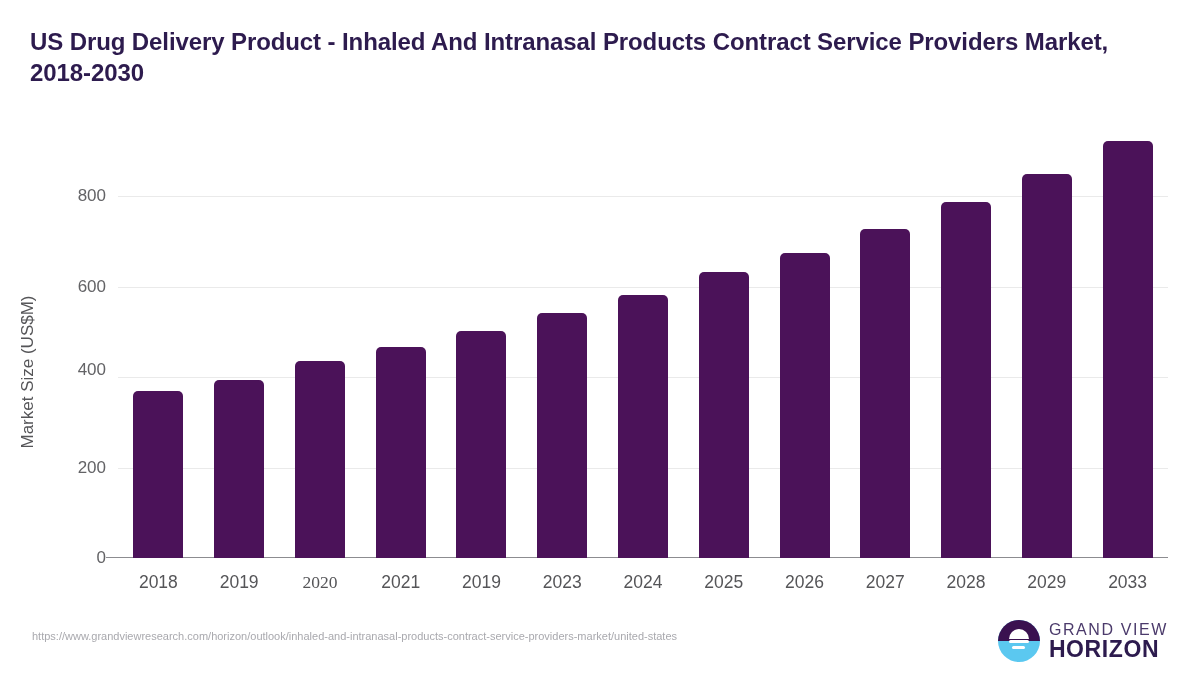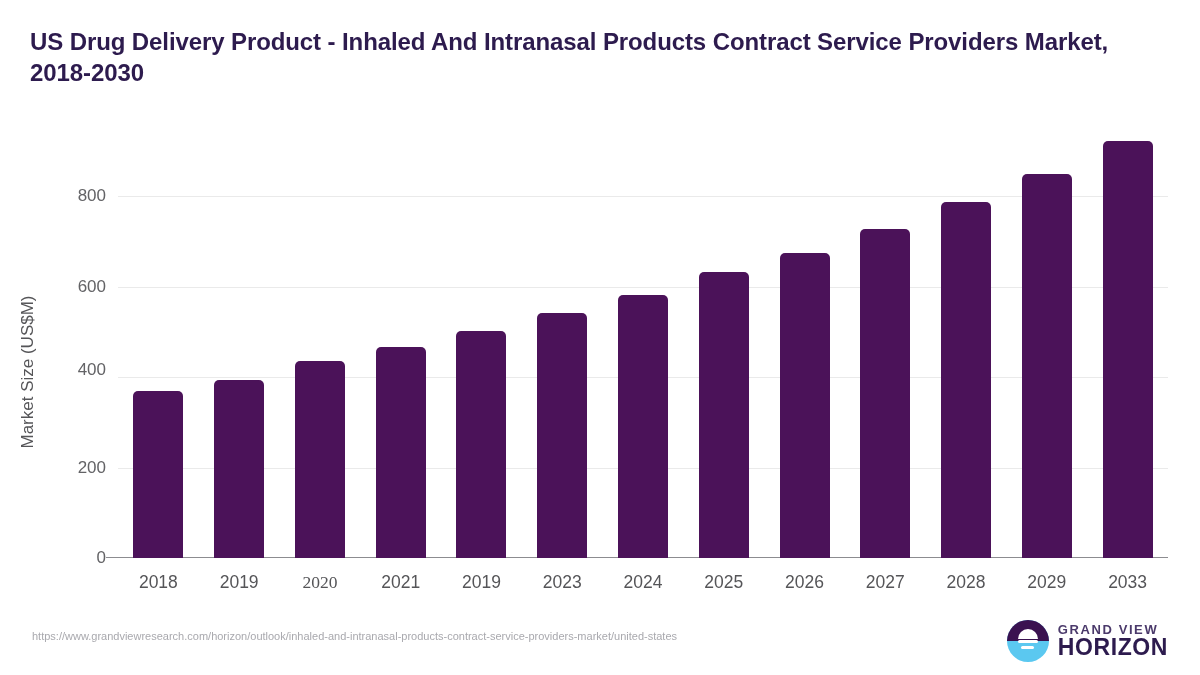--- a/index.html
+++ b/index.html
@@ -147,24 +147,23 @@
   }
   .logo-mark .bar2 {
     position: absolute;
     left: 14.5px; top: 26px;
     width: 13px; height: 2.6px;
     background: #ffffff;
     border-radius: 1.5px;
   }
   .logo-text { display: flex; flex-direction: column; line-height: 1; }
   .logo-top {
-    font-size: 13px;
+    font-size: 16px;
     letter-spacing: 1.6px;
     color: #4B3A6B;
-    font-weight: bold;
   }
   .logo-bottom {
     font-size: 23px;
     font-weight: bold;
     letter-spacing: 0.6px;
     color: #2D1B4E;
   }
 </style>
 </head>
 <body>

